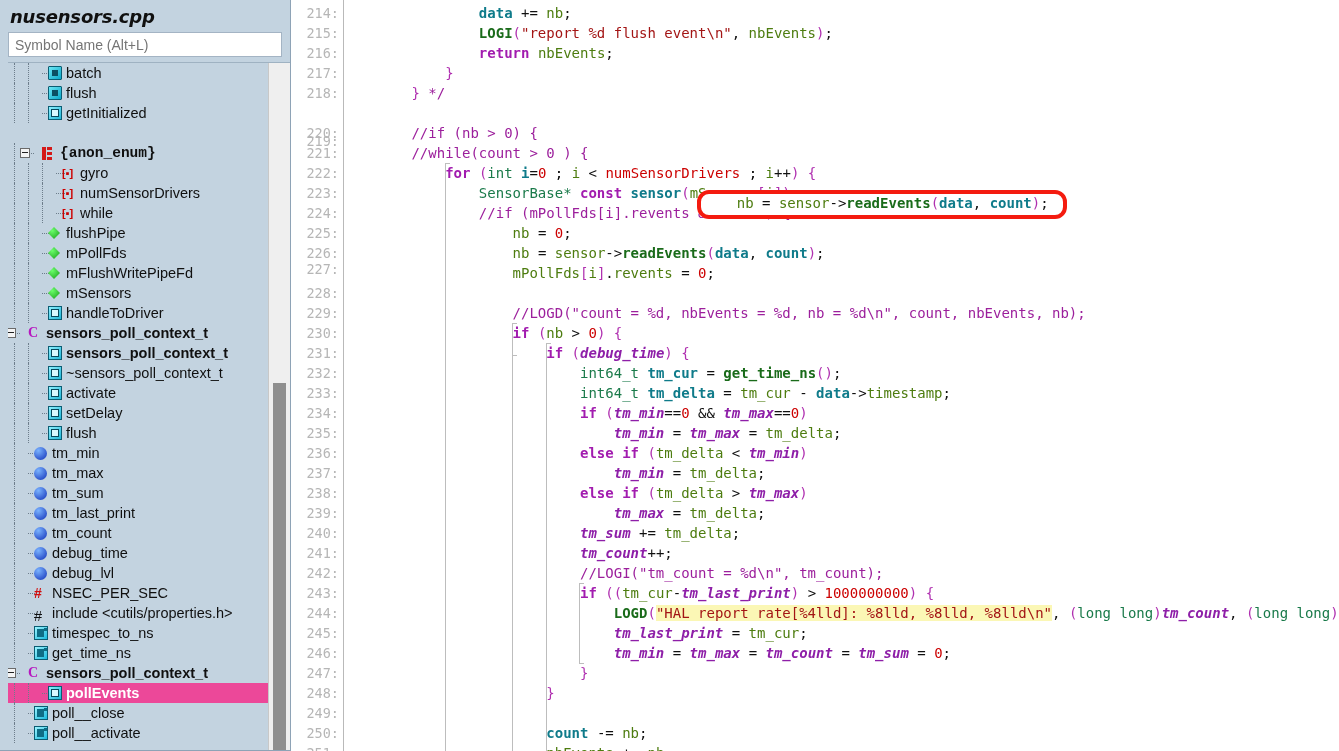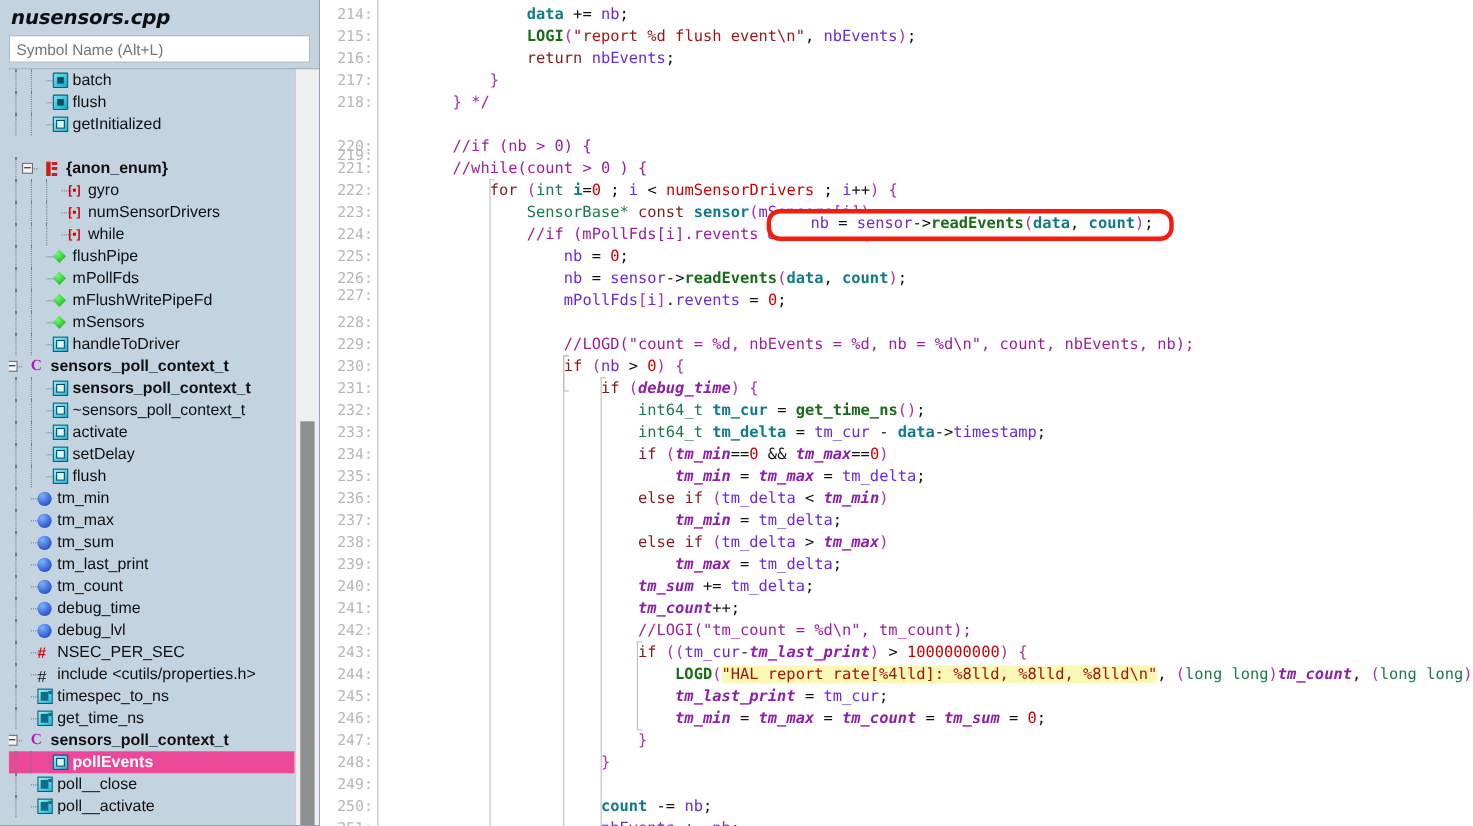--- a/index.html
+++ b/index.html
@@ -116,28 +116,28 @@
     font-family:"DejaVu Sans Mono", monospace;font-size:13.5px;
     color:#b6b6b6;white-space:nowrap;
   }
   .code{
     position:absolute;left:53px;top:0;right:0;height:751px;
     font-family:"DejaVu Sans Mono", monospace;font-size:14px;
     white-space:pre;
   }
   .cl{position:absolute;left:0;height:20px;line-height:20px;white-space:pre;}
   
-  .kw{color:#7f1d1d;font-weight:normal;}
+  .kw{color:#a21caf;font-weight:bold;}
   .ty{color:#1a7a4a;}
   .fn{color:#1a6b1a;font-weight:bold;}
   .cm{color:#9c1f9c;}
   .st{color:#a31515;}
   .sth{color:#a31515;background:#fbf7b5;}
   .num{color:#cc0000;}
-  .loc{color:#6d28d9;}
+  .loc{color:#4d7c0f;}
   .locb{color:#0f7b8a;font-weight:bold;}
   .mem{color:#8e1fa8;font-weight:bold;font-style:italic;}
   .pn{color:#b030b0;}
   .op{color:#101010;}
 
   
   .fguide{position:absolute;width:1px;background:#bdbdbd;}
   .fcap{position:absolute;height:1px;background:#bdbdbd;}
 
   
@@ -183,21 +183,21 @@
             <div class="guide" style="left: 20px;"></div>
             <div style="position: absolute; left: 34px; top: 10px; width: 9px; border-top: 1px dotted rgb(109, 125, 139);"></div>
             <span class="ico func" style="left: 40px;"></span>
             <span class="lbl" style="left: 58px;">getInitialized</span>
           </div>
           <div class="tree-row bold" style="top: 80px; position: absolute; left: 0px; right: 0px;">
             <div class="guide" style="left: 6px;"></div>
             <div style="position: absolute; left: 20px; top: 10px; width: 6px; border-top: 1px dotted rgb(109, 125, 139);"></div>
             <div class="expander" style="left: 12px;"></div>
             <span class="ico enumt" style="left: 34px;"></span>
-            <span class="lbl" style="left: 52px;">{anon_enum}</span>
+            <span class="lbl" style="left: 52px; font-family: Liberation Mono, monospace;">{anon_enum}</span>
           </div>
           <div class="tree-row" style="top: 100px; position: absolute; left: 0px; right: 0px;">
             <div class="guide" style="left: 6px;"></div>
             <div class="guide" style="left: 20px;"></div>
             <div class="guide" style="left: 34px;"></div>
             <div style="position: absolute; left: 48px; top: 10px; width: 9px; border-top: 1px dotted rgb(109, 125, 139);"></div>
             <span class="ico enumv" style="left: 54px;">[▪]</span>
             <span class="lbl" style="left: 72px;">gyro</span>
           </div>
           <div class="tree-row" style="top: 120px; position: absolute; left: 0px; right: 0px;">

